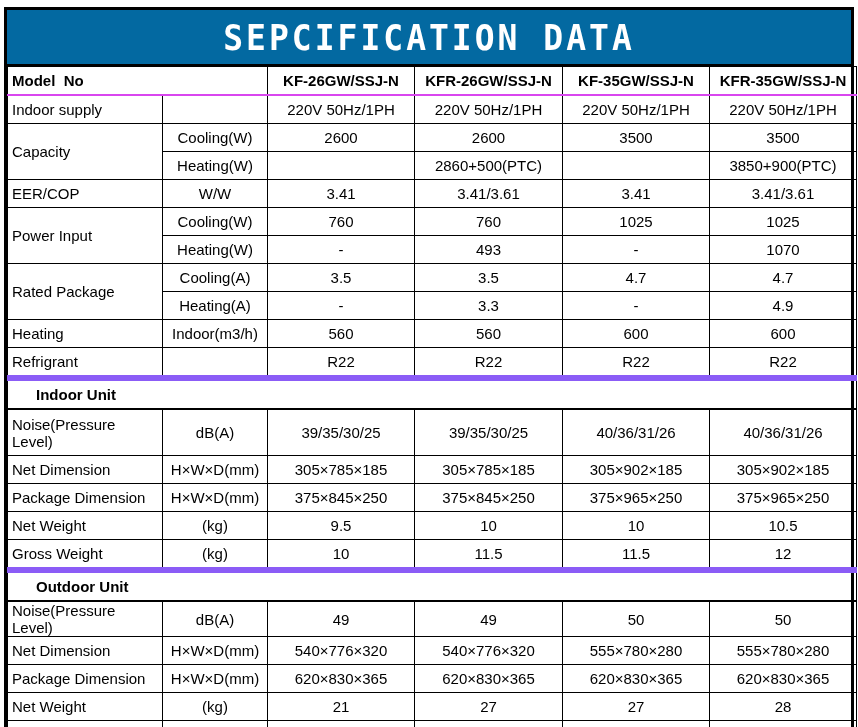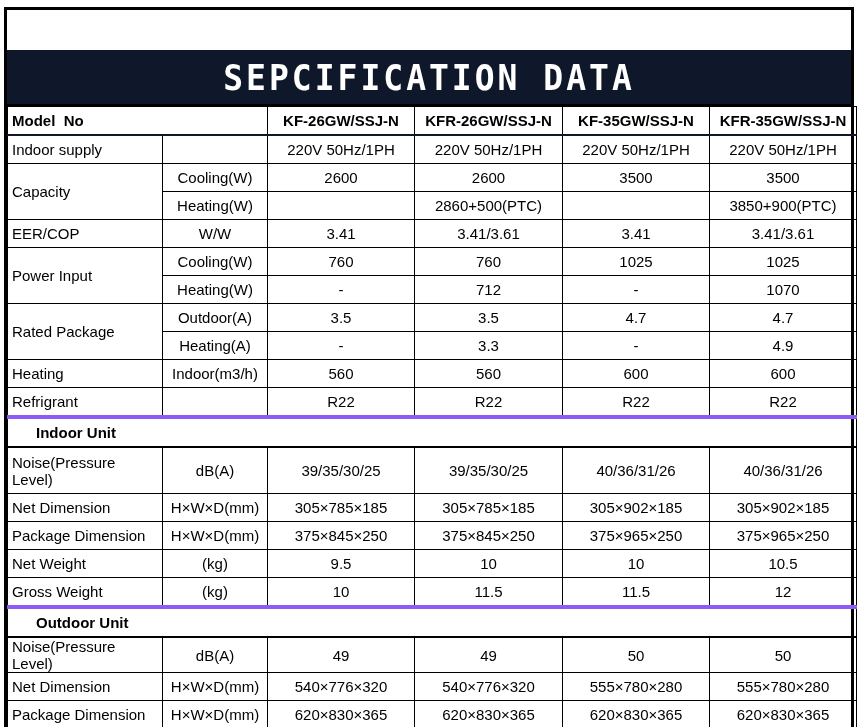--- a/index.html
+++ b/index.html
@@ -9,29 +9,29 @@
     display:flex;align-items:center;justify-content:center;}
   .title-text{color:#fff;font-family:"DejaVu Sans Mono",monospace;font-weight:bold;
     font-size:33px;letter-spacing:3px;transform:scaleY(1.06);}
   table{border-collapse:collapse;width:100%;table-layout:fixed;
     font-family:"Liberation Sans",sans-serif;font-size:15px;color:#000;}
   td{border:1px solid #000;height:27px;padding:0 4px;overflow:hidden;vertical-align:middle;}
   .label{text-align:left;}
   .c{text-align:center;}
   .b{font-weight:bold;}
   .pre{white-space:pre;}
-  tr.model-row td{border-bottom:2px solid #0f172a;}
-  tr.section td{border-top:4px solid #8b5cf6;border-bottom:2px solid #000;font-weight:bold;padding-left:28px;}
+  tr.model-row td{border-bottom:2px solid #d946ef;}
+  tr.section td{border-top:6px solid #8b5cf6;border-bottom:2px solid #000;font-weight:bold;padding-left:28px;}
   tr.tall td{height:45px;}
 </style>
 </head>
 <body>
 
 <div class="sheet">
-  <div class="title-bar" style="background: #0f172a; margin-top: 40px;">
+  <div class="title-bar" style="background: #0369a1;">
     <span class="title-text" style="color: rgb(255, 255, 255);">SEPCIFICATION DATA</span>
   </div>
 
   <table>
     <colgroup>
       <col style="width:155px">
         <col style="width:105px">
         <col style="width:147px">
       <col style="width:148px">
         <col style="width:147px">
@@ -85,28 +85,28 @@
       <td rowspan="2" class="label">Power Input</td>
       <td class="c">Cooling(W)</td>
       <td class="c">760</td>
       <td class="c">760</td>
       <td class="c">1025</td>
       <td class="c">1025</td>
     </tr>
     <tr>
       <td class="c">Heating(W)</td>
       <td class="c">-</td>
-      <td class="c">712</td>
+      <td class="c">493</td>
       <td class="c">-</td>
       <td class="c">1070</td>
     </tr>
 
     <tr>
       <td rowspan="2" class="label">Rated Package</td>
-      <td class="c">Outdoor(A)</td>
+      <td class="c">Cooling(A)</td>
       <td class="c">3.5</td>
       <td class="c">3.5</td>
       <td class="c">4.7</td>
       <td class="c">4.7</td>
     </tr>
     <tr>
       <td class="c">Heating(A)</td>
       <td class="c">-</td>
       <td class="c">3.3</td>
       <td class="c">-</td>

